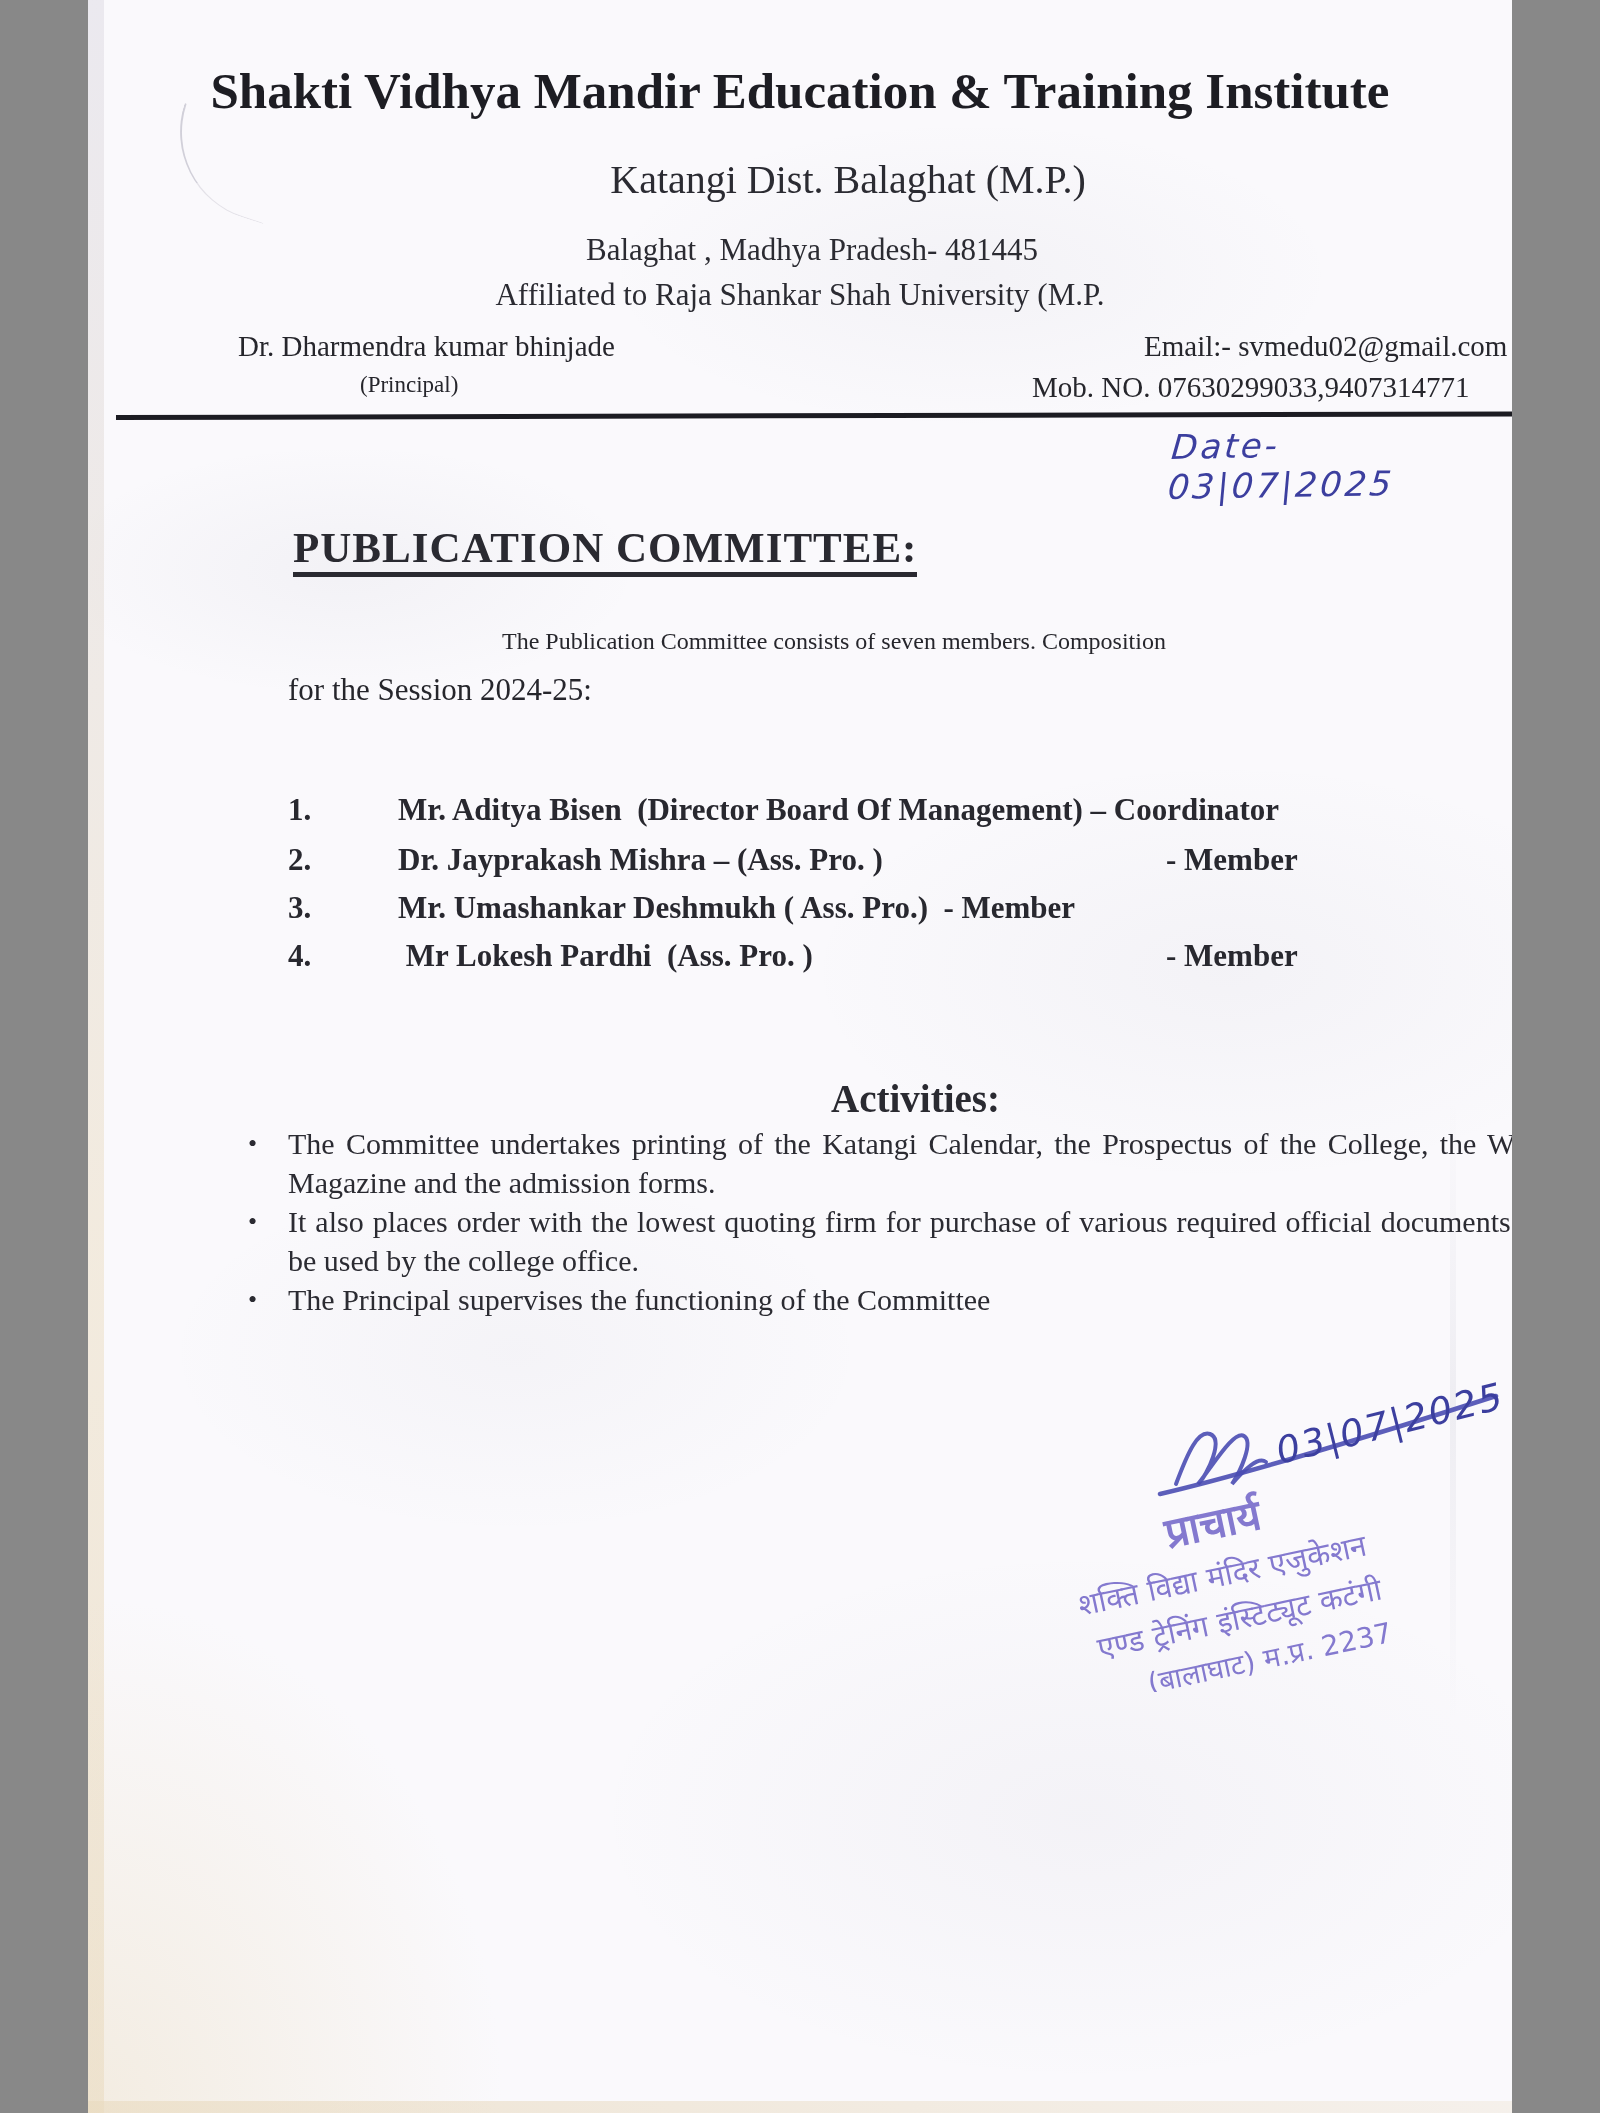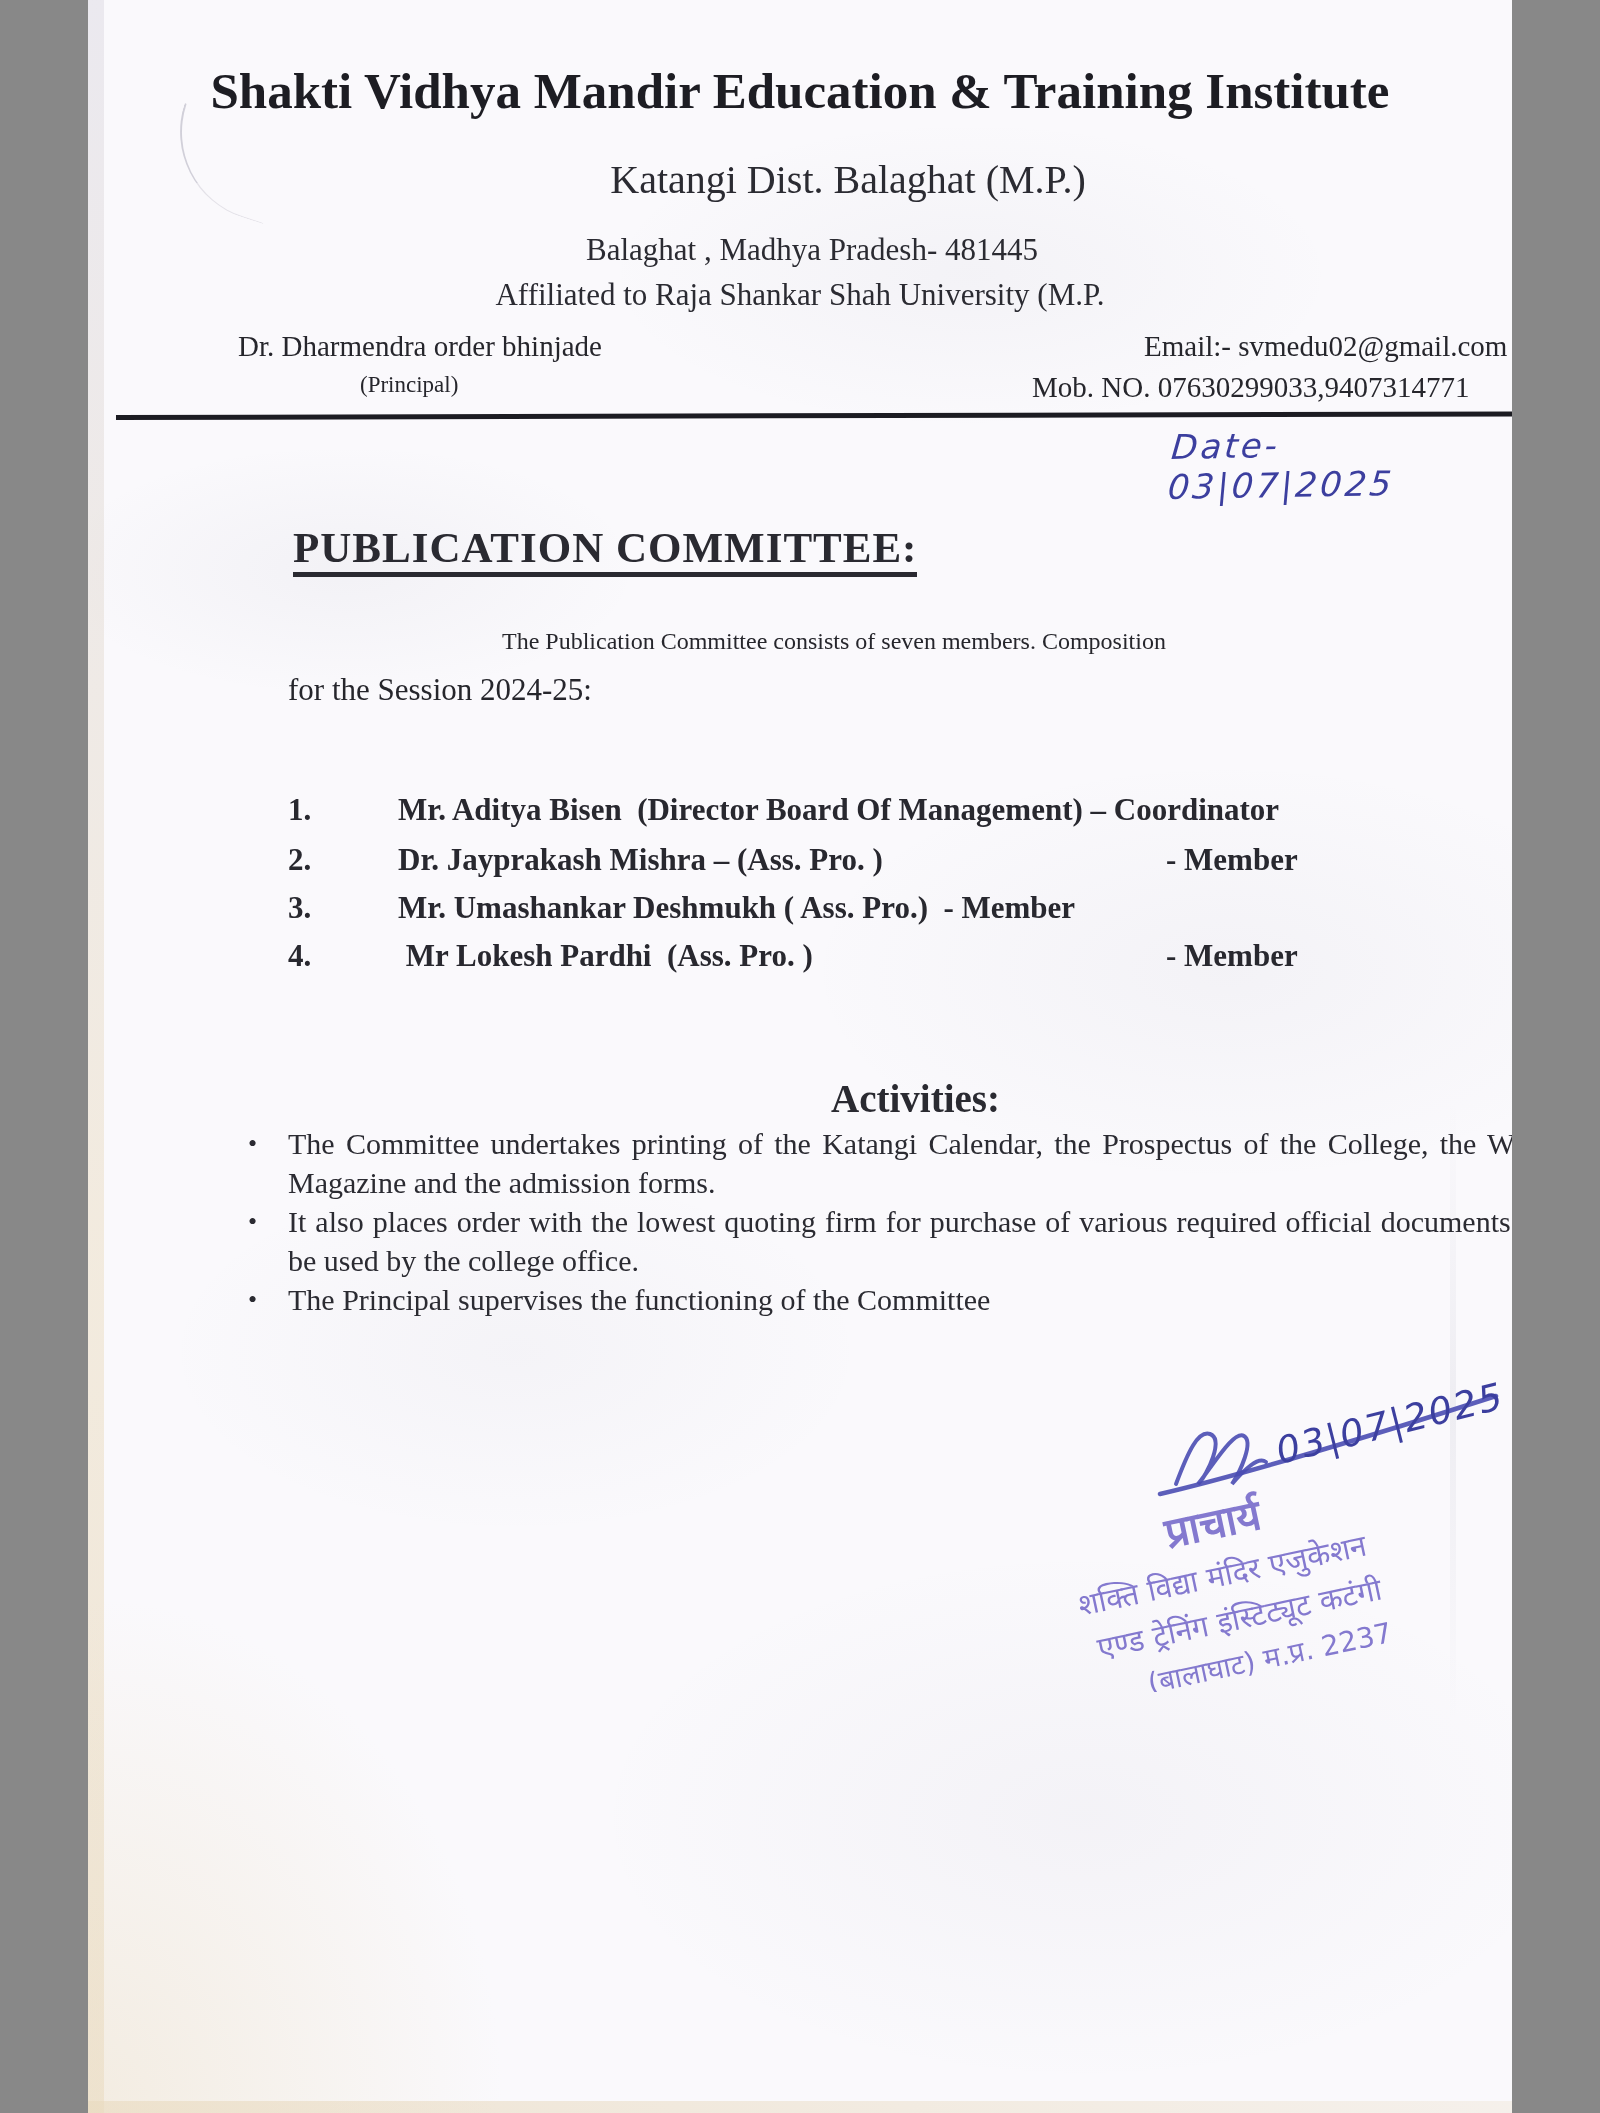--- a/index.html
+++ b/index.html
@@ -92,21 +92,21 @@
   <div class="blotch edge-left"></div>
   <div class="blotch edge-bottom"></div>
   <div class="blotch corner-tint"></div>
   <div class="blotch streak"></div>
   <div class="blotch pencil-mark"></div>
 
   <div class="inst-name">Shakti Vidhya Mandir Education &amp; Training Institute</div>
   <div class="loc-line">Katangi Dist.  Balaghat (M.P.)</div>
   <div class="addr-line">Balaghat , Madhya Pradesh- 481445</div>
   <div class="affil-line">Affiliated to Raja Shankar Shah University (M.P.</div>
-  <div class="principal-name">Dr. Dharmendra order bhinjade</div>
+  <div class="principal-name">Dr. Dharmendra kumar bhinjade</div>
   <div class="principal-title">(Principal)</div>
   <div class="email-line">Email:- svmedu02@gmail.com</div>
   <div class="mobile-line">Mob. NO.  07630299033,9407314771</div>
   <div class="rule"></div>
 
   <div class="hand date-note">Date- 03|07|2025</div>
 
   <div class="doc-heading">PUBLICATION COMMITTEE:</div>
   <div class="intro-l1">The Publication Committee consists of seven members. Composition</div>
   <div class="intro-l2">for the Session 2024-25:</div>

